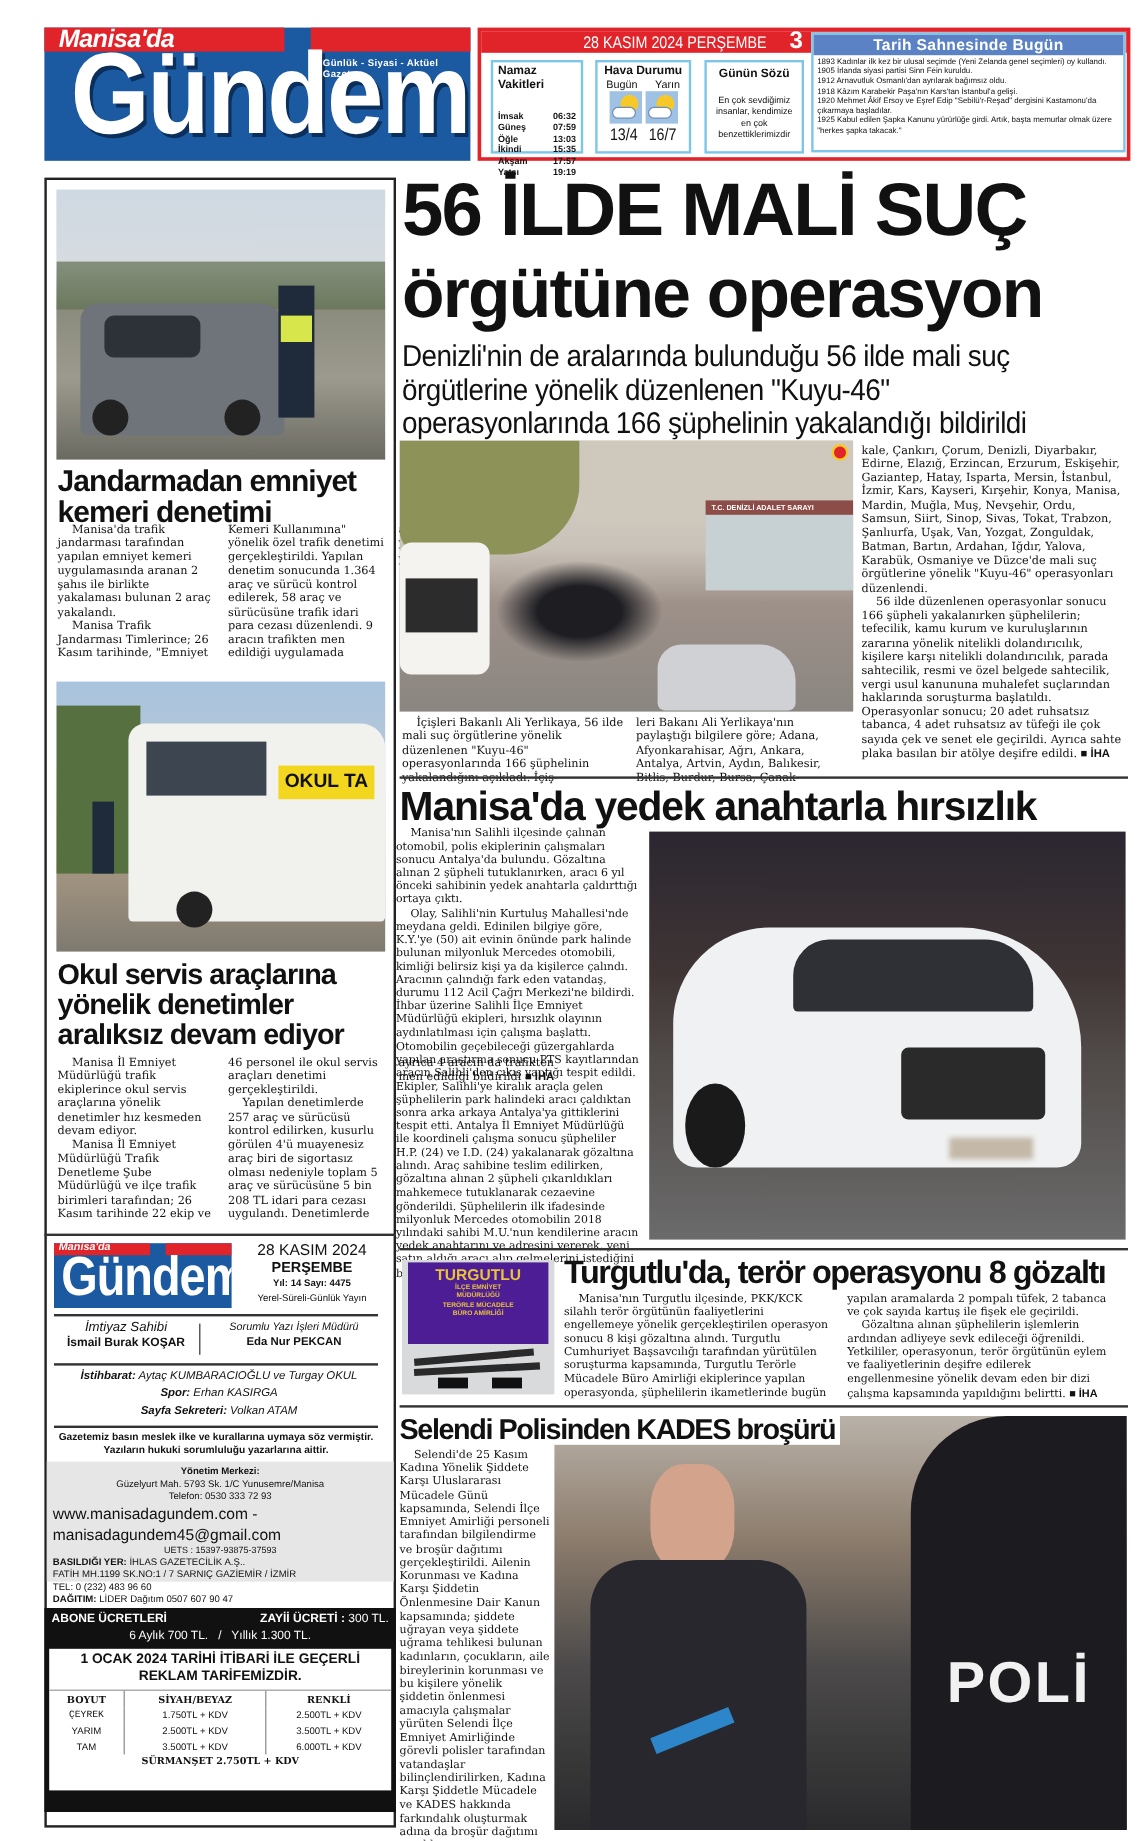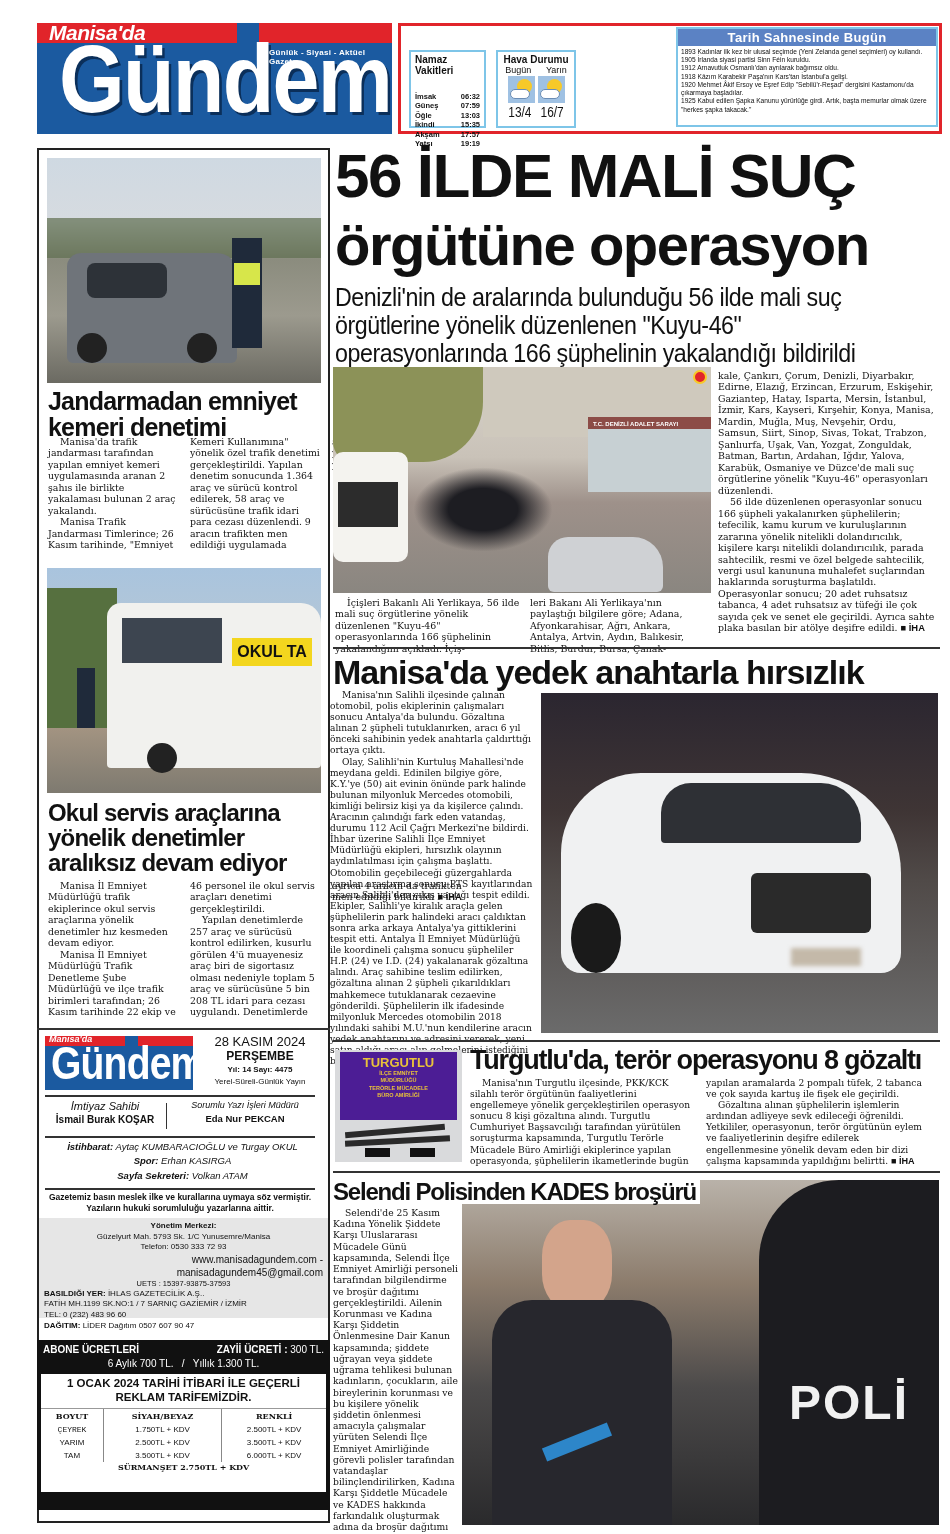--- a/index.html
+++ b/index.html
@@ -57,20 +57,24 @@
 
 <div class="abs mast">
   <div class="redbar"></div>
   <div class="redbar2"></div>
   <div class="manisa">Manisa'da</div>
   <div class="gundem">Gündem</div>
   <div class="slogan">Günlük - Siyasi - Aktüel Gazete</div>
 </div>
 
 <div class="abs info">
+  <div class="datebar">
+    <span class="date">28 KASIM 2024 PERŞEMBE</span>
+    <span class="pageno">3</span>
+  </div>
 
   <div class="box prayer">
     <h4>Namaz Vakitleri</h4>
     <div id="prayer-rows">
         <div class="row">
           <span>İmsak</span>
           <span>06:32</span>
         </div>
         <div class="row">
           <span>Güneş</span>
@@ -110,20 +114,24 @@
           <div class="sun"></div>
           <div class="cloud"></div>
         </div>
     </div>
     <div class="temps">
       <span>13/4</span>
       <span>16/7</span>
     </div>
   </div>
 
+  <div class="box quote">
+    <h4>Günün Sözü</h4>
+    <p>En çok sevdiğimiz insanlar, kendimize en çok benzettiklerimizdir</p>
+  </div>
 
   <div class="box history">
     <h4>Tarih Sahnesinde Bugün</h4>
     <p style="white-space:pre-line">1893 Kadınlar ilk kez bir ulusal seçimde (Yeni Zelanda genel seçimleri) oy kullandı.
 1905 İrlanda siyasi partisi Sinn Féin kuruldu.
 1912 Arnavutluk Osmanlı'dan ayrılarak bağımsız oldu.
 1918 Kâzım Karabekir Paşa'nın Kars'tan İstanbul'a gelişi.
 1920 Mehmet Âkif Ersoy ve Eşref Edip "Sebilü'r-Reşad" dergisini Kastamonu'da çıkarmaya başladılar.
 1925 Kabul edilen Şapka Kanunu yürürlüğe girdi. Artık, başta memurlar olmak üzere "herkes şapka takacak."</p>
   </div>
@@ -189,21 +197,21 @@
   <div><b>İstihbarat:</b> <span>Aytaç KUMBARACIOĞLU ve Turgay OKUL</span></div>
   <div><b>Spor:</b> <span>Erhan KASIRGA</span></div>
   <div><b>Sayfa Sekreteri:</b> <span>Volkan ATAM</span></div>
 </div>
 <div class="hrule" style="left:45px;top:1188px;width:270px;height:2px"></div>
 <div class="imp" style="left:45px;top:1192px;width:270px;text-align:center;font:bold 8.5px/1.35 'Liberation Sans',sans-serif">Gazetemiz basın meslek ilke ve kurallarına uymaya söz vermiştir. Yazıların hukuki sorumluluğu yazarlarına aittir.</div>
 <div class="imp" style="left:39px;top:1218px;width:289px;height:100px;background:#e6e6e6;padding:3px 5px;font:8px/1.32 'Liberation Sans',sans-serif">
   <div style="text-align:center;font-weight:bold">Yönetim Merkezi:</div>
   <div style="text-align:center">Güzelyurt Mah. 5793 Sk. 1/C Yunusemre/Manisa</div>
   <div style="text-align:center">Telefon: 0530 333 72 93</div>
-  <div style="text-align:right;font-size:10px">www.manisadagundem.com - manisadagundem45@gmail.com</div>
+  <div style="text-align:left;font-size:13px">www.manisadagundem.com - manisadagundem45@gmail.com</div>
   <div style="text-align:center;font-size:7.5px">UETS : 15397-93875-37593</div>
   <div><b>BASILDIĞI YER:</b> <span>İHLAS GAZETECİLİK A.Ş..</span></div>
   <div>FATİH MH.1199 SK.NO:1 / 7 SARNIÇ GAZİEMİR / İZMİR</div>
   <div>TEL: 0 (232) 483 96 60</div>
   <div><b>DAĞITIM:</b> <span>LİDER Dağıtım 0507 607 90 47</span></div>
 </div>
 
 <div class="abs ad" style="left:37px;top:1340px;width:293px;height:170px;background:#111;padding:4px 4px">
   <div style="display:flex;justify-content:space-between;color:#fff;font:10px 'Liberation Sans',sans-serif;padding:0 2px">
     <b>ABONE ÜCRETLERİ</b>

